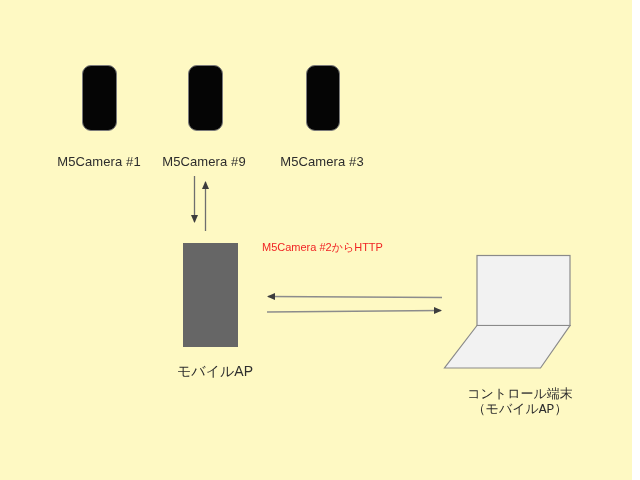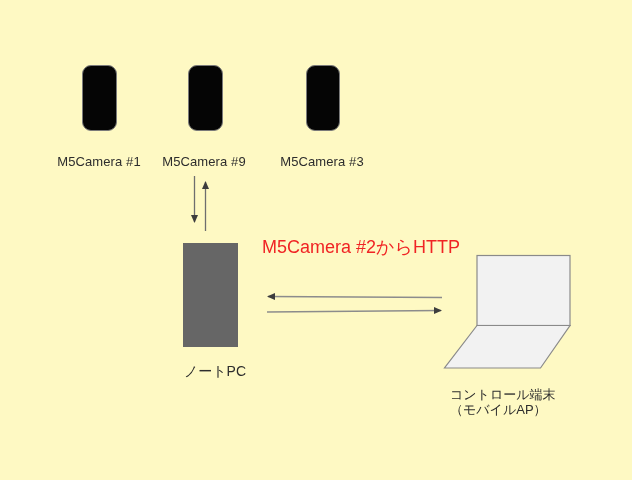--- a/index.html
+++ b/index.html
@@ -50,35 +50,36 @@
     width: 120px;
     text-align: center;
     font-size: 14px;
     color: #2d2d2d;
     white-space: nowrap;
   }
   .annotation {
     position: absolute;
     left: 262px;
     top: 239px;
-    font-size: 18px;
+    font-size: 11px;
     line-height: 16px;
     color: #f02424;
     white-space: nowrap;
   }
   .terminal-label {
     position: absolute;
     left: 450px;
     top: 387px;
     width: 140px;
-    text-align: left;
+    text-align: center;
     font-size: 13px;
     line-height: 15px;
     color: #2d2d2d;
     white-space: nowrap;
+    font-family: Liberation Mono, monospace;
   }
   svg.overlay {
     position: absolute;
     left: 0;
     top: 0;
     width: 640px;
     height: 480px;
   }
 </style>
 </head>
@@ -105,21 +106,21 @@
 
   <div class="camera-shape" style="left:82px;"></div>
   <div class="camera-shape" style="left:188px;"></div>
   <div class="camera-shape" style="left:306px; width:34px;"></div>
 
   <div class="camera-label" style="left:39px;">M5Camera #1</div>
   <div class="camera-label" style="left:144px;">M5Camera #9</div>
   <div class="camera-label" style="left:262px;">M5Camera #3</div>
 
   <div class="ap-shape"></div>
-  <div class="ap-label">ノートPC</div>
+  <div class="ap-label">モバイルAP</div>
 
   <div class="annotation">
     <div>M5Camera #2からHTTP</div>
   </div>
 
   <div class="terminal-label">
     <div>コントロール端末</div>
     <div>（モバイルAP）</div>
   </div>
 

